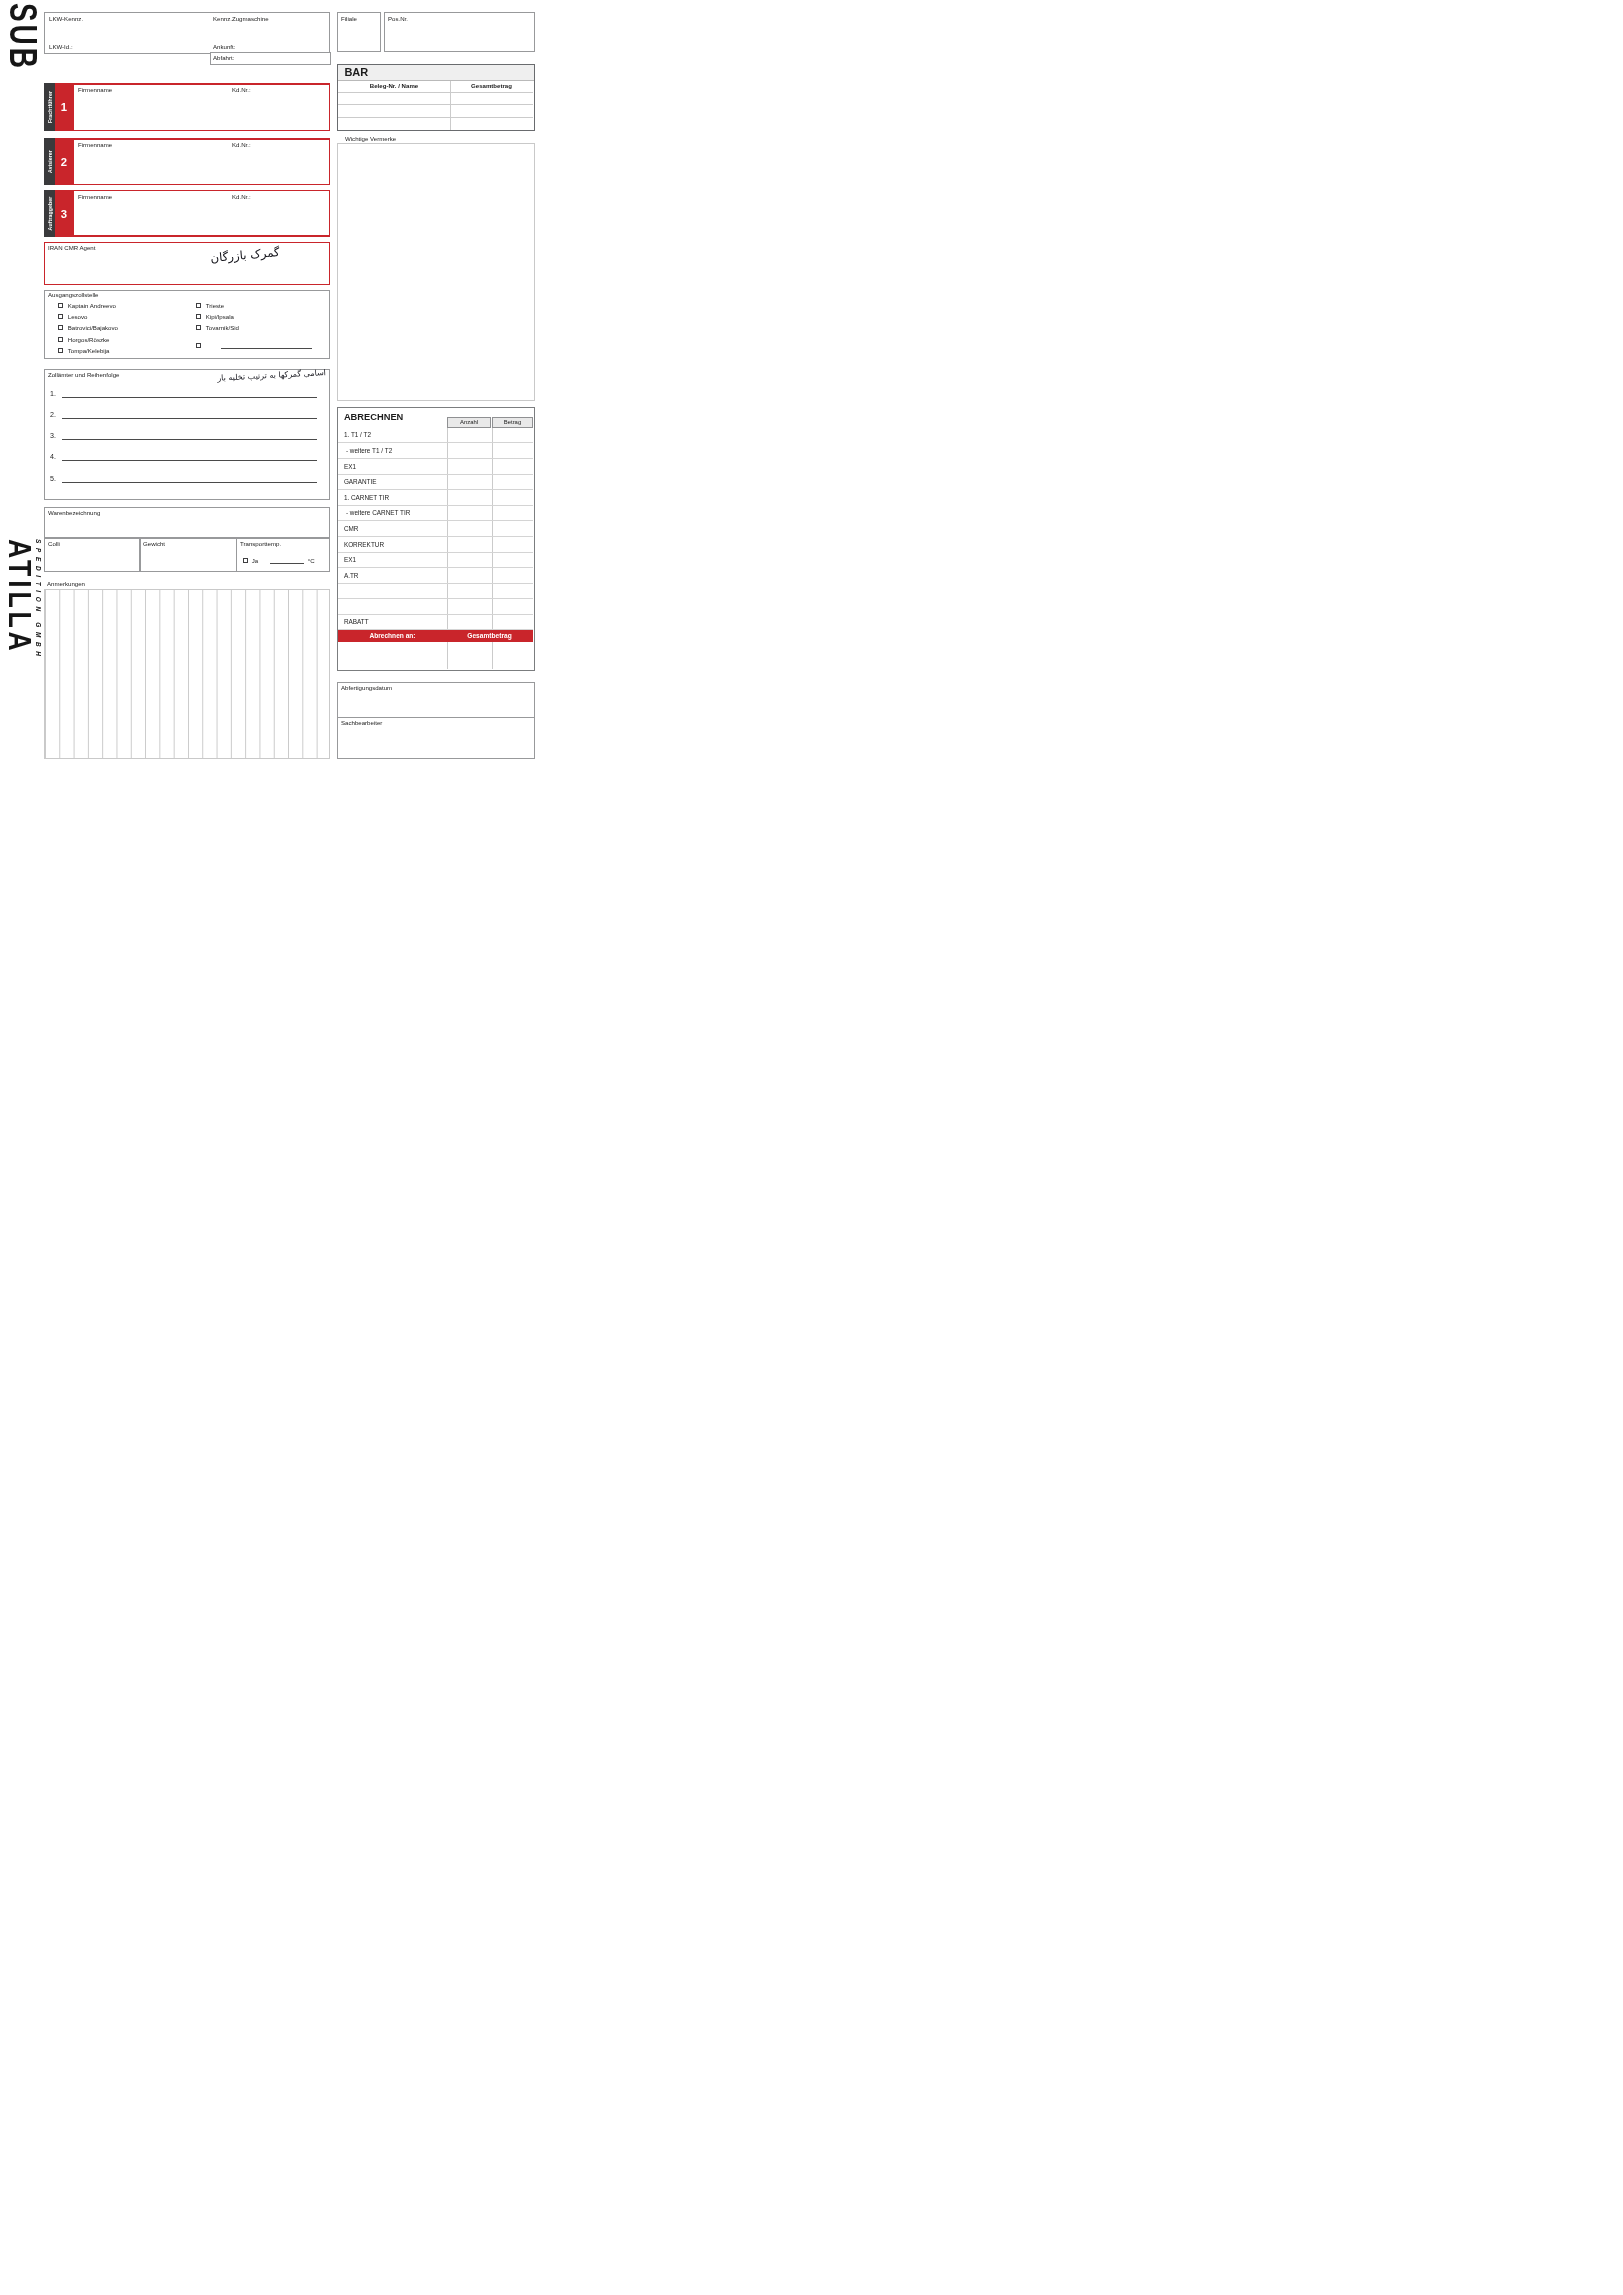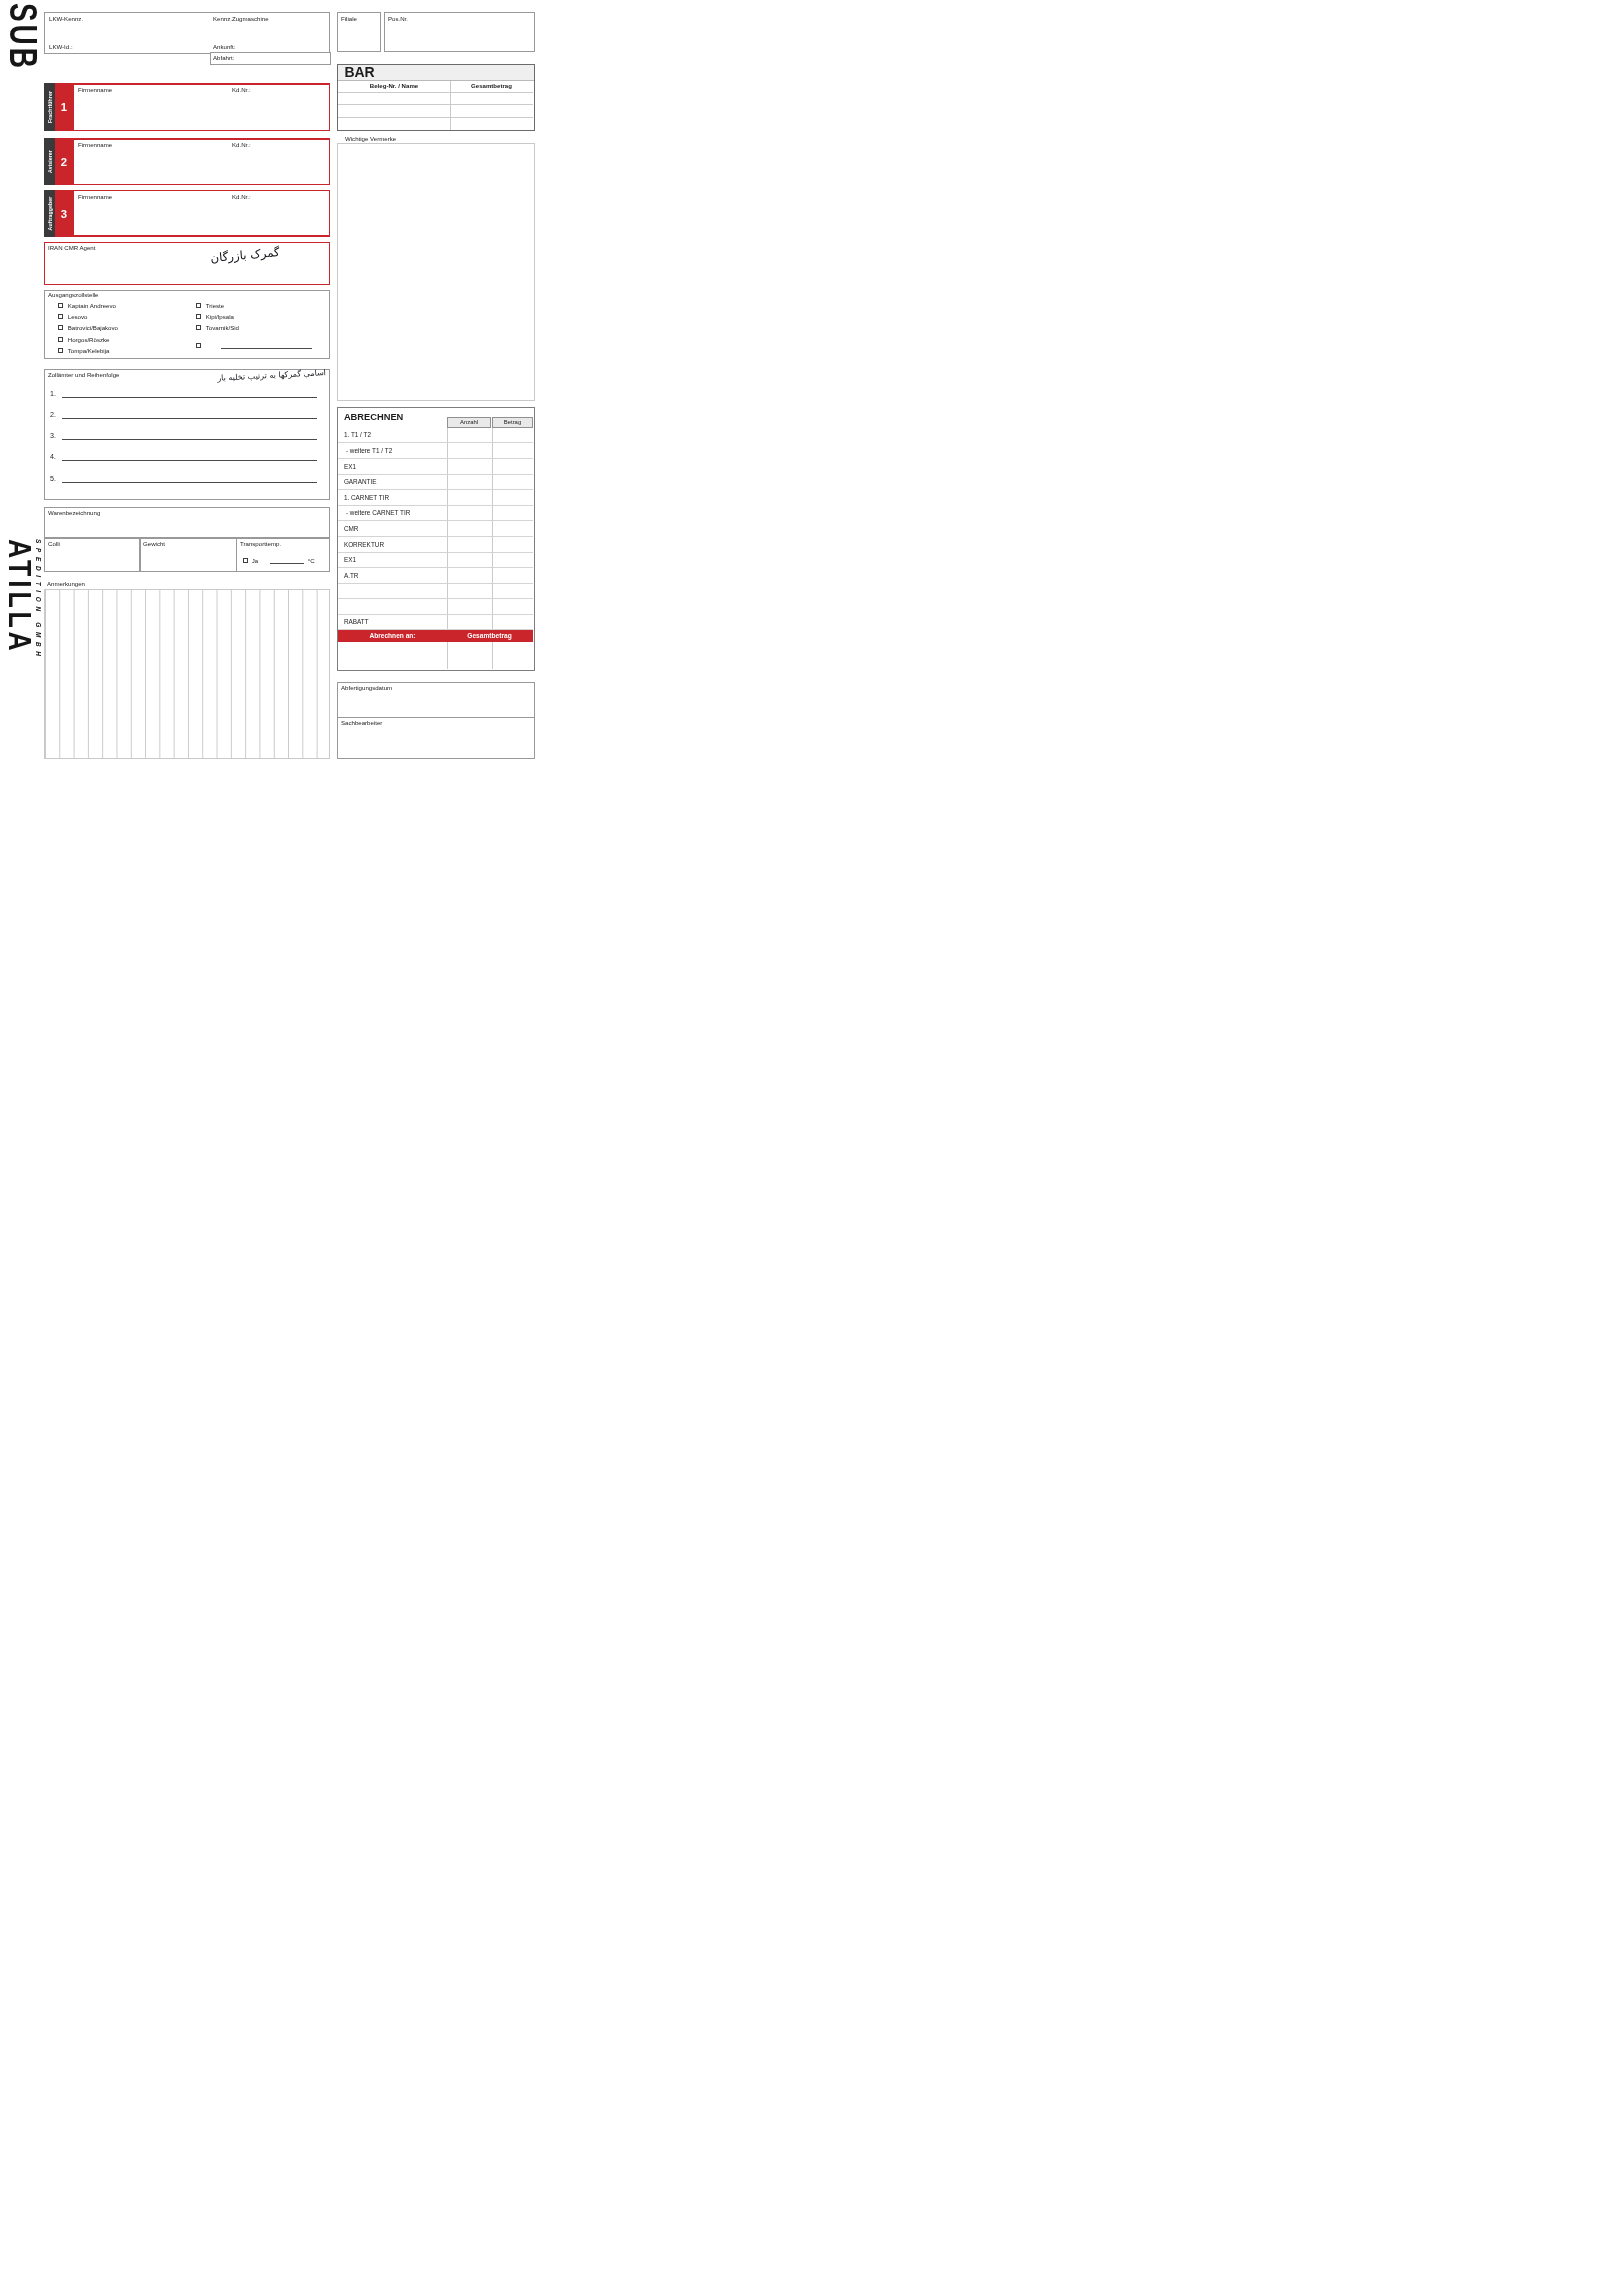--- a/index.html
+++ b/index.html
@@ -48,21 +48,21 @@
   .cb { width:5.4px; height:5.4px; border:0.6px solid #3f3f41; background:#fff; flex:0 0 auto; }
   .fill-line { border-bottom:0.6px solid #4a4a4a; height:6.9px; }
 
   
   .numrow { position:absolute; display:flex; align-items:flex-end; font-size:7.1px; }
   .numrow .n { width:11.8px; flex:0 0 auto; }
   .numrow .fill-line { flex:1 1 auto; }
 
   
   .barbox { position:absolute; border:1.2px solid #696b6e; background:#fff; }
-  .bartitle { position:absolute; left:0; right:0; top:0; height:15.7px; background:#efefef; border-bottom:0.5px solid #b9b9b9; font-weight:bold; font-size:14px; line-height:15px; padding-left:6.4px; }
+  .bartitle { position:absolute; left:0; right:0; top:0; height:15.7px; background:#efefef; border-bottom:0.5px solid #b9b9b9; font-weight:bold; font-size:11px; line-height:15px; padding-left:6.4px; }
   .colhead { position:absolute; font-weight:bold; font-size:6.1px; text-align:center; line-height:10.8px; }
   .hline { position:absolute; background:#cbcbcb; height:0.5px; }
   .vline { position:absolute; background:#cbcbcb; width:0.5px; }
 
   
   .abx { position:absolute; border:1.5px solid #7b7d7f; background:#fff; }
   .abtitle { position:absolute; left:5.9px; top:3.9px; font-size:9.3px; font-weight:bold; }
   .hdrcell { position:absolute; background:#e9e9e9; border:0.5px solid #8f9092; font-size:5.9px; text-align:center; line-height:9.8px; }
   .abrow { position:absolute; left:0; width:195px; height:15.6px; border-bottom:0.5px solid #d4d4d4; display:flex; align-items:center; padding-left:5.9px; font-size:6.4px; }
   .redbar { position:absolute; left:0; width:195px; height:11.8px; background:#c9252b; }

